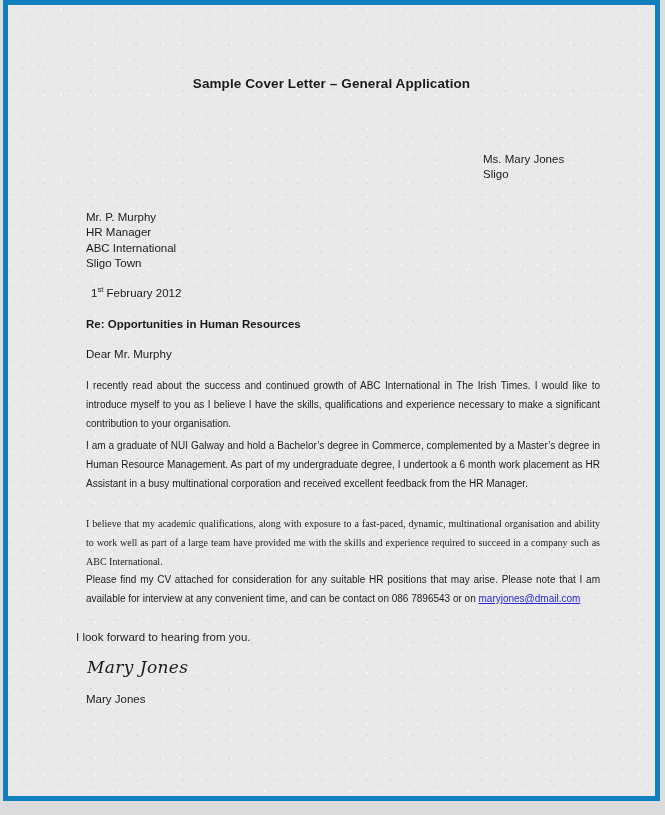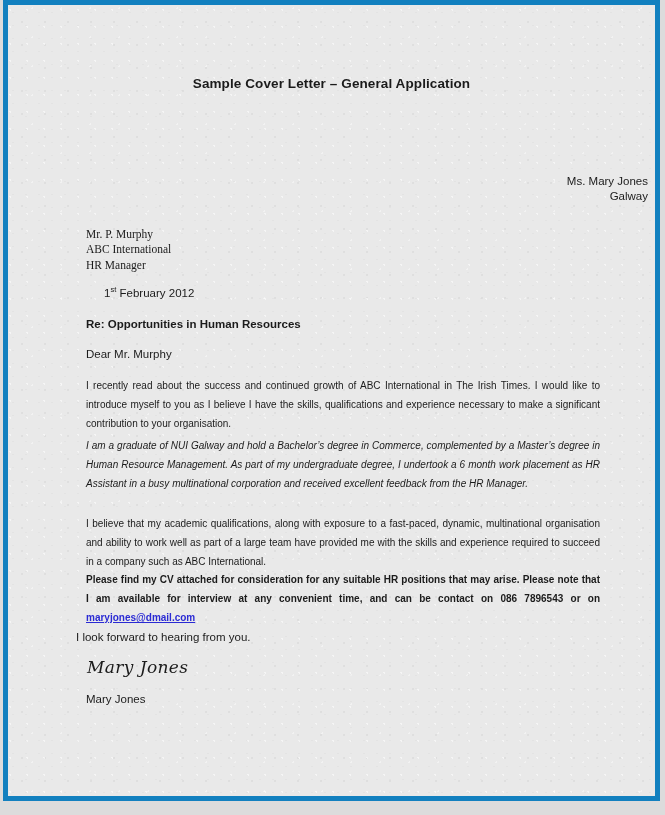--- a/index.html
+++ b/index.html
@@ -67,33 +67,31 @@
     position: absolute;
     font-size: 11.5px;
     line-height: 15.3px;
     color: #1b1b1b;
   }
 
   #sender-address {
     left: 475px;
     top: 147px;
     width: 165px;
-    text-align: right;
-    margin-top: 22px;
+    text-align: left;
   }
 
   #recipient-address {
     left: 78px;
-    top: 222px;
+    top: 205px;
     width: 260px;
-    font-family: Liberation Serif, serif;
   }
 
   #letter-date {
-    left: 96px;
+    left: 83px;
     top: 281px;
     width: 260px;
   }
   #letter-date sup {
     font-size: 7.6px;
     vertical-align: super;
     line-height: 0;
   }
 
   #subject-line {
@@ -113,23 +111,23 @@
     position: absolute;
     left: 78px;
     width: 514px;
     font-size: 10px;
     line-height: 19.1px;
     color: #1b1b1b;
     text-align: justify;
     text-justify: inter-word;
   }
   #par-1 { top: 371px; }
-  #par-2 { top: 431px; font-style: italic; }
-  #par-3 { top: 509px; }
-  #par-4 { top: 565px; font-weight: bold; }
+  #par-2 { top: 431px; }
+  #par-3 { top: 509px; font-family: Liberation Serif, serif; }
+  #par-4 { top: 565px; }
 
   #closing-line {
     left: 68px;
     top: 625px;
     width: 330px;
   }
 
   #signature-script {
     position: absolute;
     left: 79px;
@@ -158,27 +156,28 @@
 
 <div id="page-frame">
   <div id="paper-texture"></div>
 
   <div id="letter">
 
     <div class="doc-title">Sample Cover Letter – General Application</div>
 
     <div class="block" id="sender-address">
       <div>Ms. Mary Jones</div>
-      <div>Galway</div>
+      <div>Sligo</div>
     </div>
 
     <div class="block" id="recipient-address">
       <div>Mr. P. Murphy</div>
+      <div>HR Manager</div>
       <div>ABC International</div>
-      <div>HR Manager</div>
+      <div>Sligo Town</div>
     </div>
 
     <div class="block" id="letter-date">
       <span>1</span><sup>st</sup><span> February 2012</span>
     </div>
 
     <div class="block" id="subject-line">Re: Opportunities in Human Resources</div>
 
     <div class="block" id="salutation">Dear Mr. Murphy</div>
 

